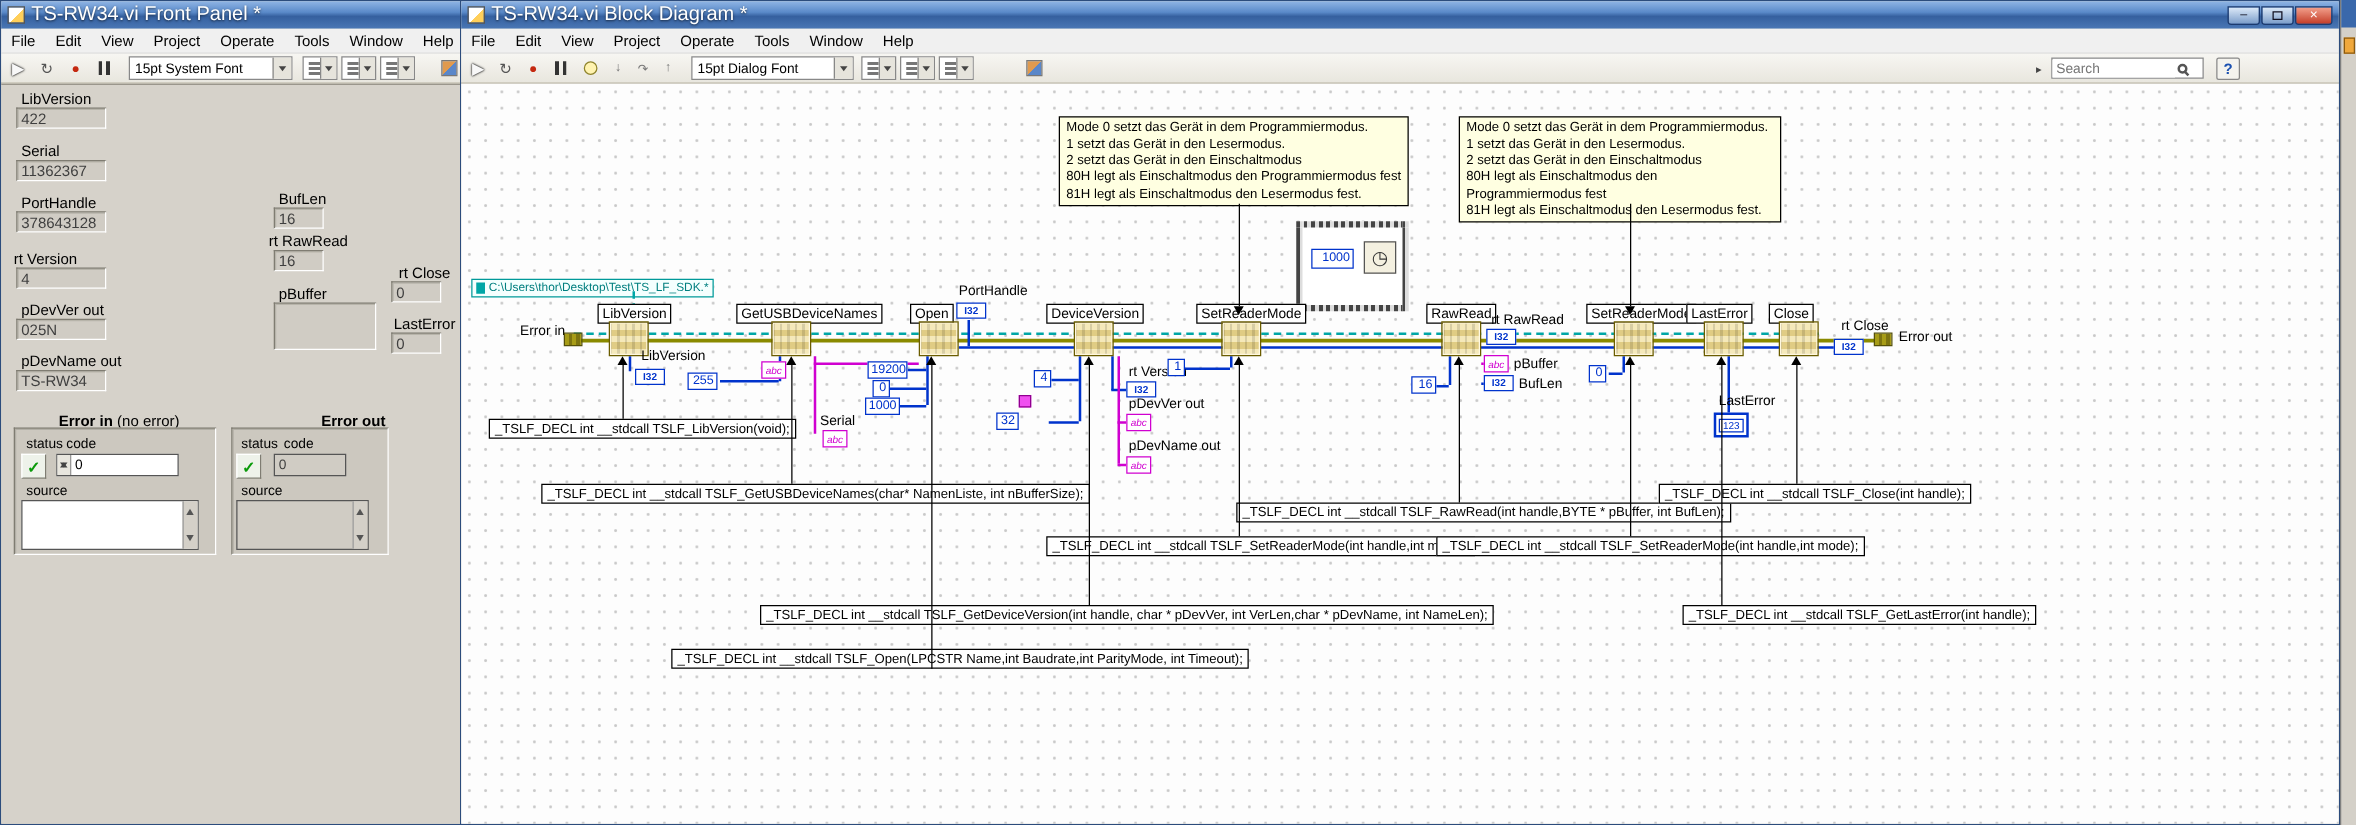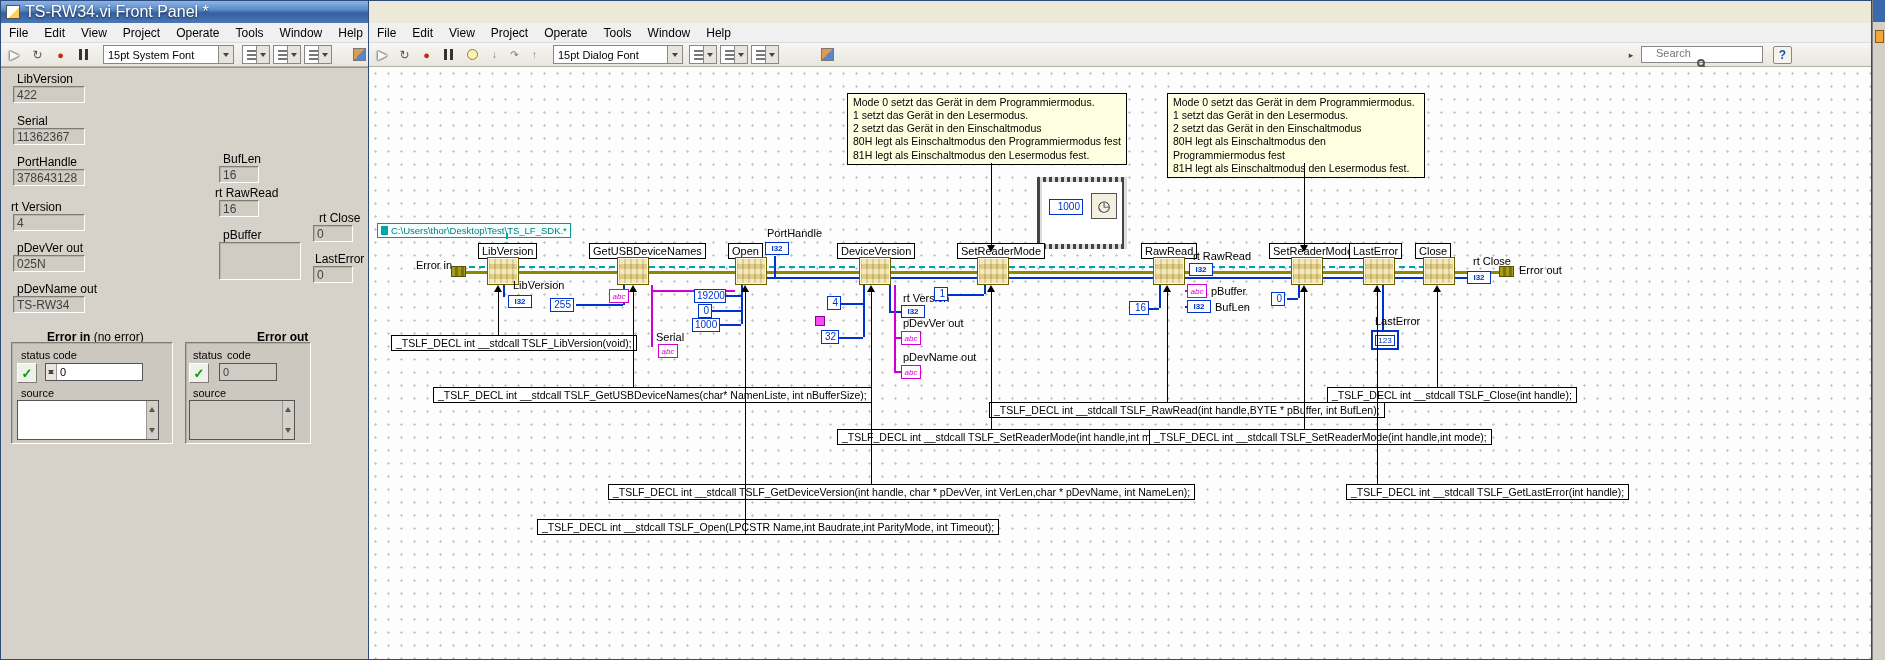--- a/index.html
+++ b/index.html
@@ -29,21 +29,21 @@
   .tbtn { position:absolute; top:2px; width:21px; height:19px; display:flex; align-items:center; justify-content:center;
     font-size:12px; border:1px solid transparent; border-radius:2px; color:#333; }
   .run-glyph { color:#f8f8f8; text-shadow:0 0 1px #000, 0 0 2px #000; font-size:13px; }
   .pause-ico { width:9px; height:11px; background:linear-gradient(90deg,#333 0 3px,transparent 3px 6px,#333 6px 9px); }
   .bulb-ico { width:11px; height:11px; border-radius:50%; background:#fff3b0; border:1px solid #8f842c; }
   .broom-ico { width:13px; height:13px; background:linear-gradient(135deg,#e09a4e 0 50%,#5a87c9 50%); border:1px solid #777; }
   .mini-ico { width:11px; height:11px; background:repeating-linear-gradient(0deg,#777 0 2px,transparent 2px 4px); }
   .combo { position:absolute; top:2px; height:19px; background:#fff; border:1px solid #888; display:flex; align-items:center; font-size:11px; padding-left:4px; color:#000; }
   .combo-arrow { margin-left:auto; width:15px; height:100%; background:#e6e4dc; border-left:1px solid #888; display:flex; align-items:flex-start; justify-content:center; }
   .combo-arrow::after { content:""; border:3px solid transparent; border-top:4px solid #444; margin-top:7px; }
-  .search-wrap { position:absolute; top:3px; height:17px; background:#fff; border:1px solid #888; display:flex; align-items:center;flex-direction:column; }
+  .search-wrap { position:absolute; top:3px; height:17px; background:#fff; border:1px solid #888; display:flex; align-items:center; }
   .search-input { border:none; outline:none; font-size:11px; width:98px; height:14px; padding:0 3px; font-family:inherit; color:#555; }
   .mag { width:8px; height:8px; border:2px solid #555; border-radius:50%; position:relative; margin:0 5px 0 2px; flex:0 0 auto; }
   .mag::after { content:""; position:absolute; width:2px; height:5px; background:#555; right:-2px; bottom:-4px; transform:rotate(-45deg); }
 
   
   .fp-body { position:absolute; left:0; top:66px; right:0; bottom:0; background:#d6d2ca; border-top:1px solid #9a968c; }
   .fp-label { position:absolute; font-size:12px; color:#000; white-space:nowrap; }
   .fp-box { position:absolute; background:#d0ccc4; border:1px solid; border-color:#7f7c72 #ffffff #ffffff #7f7c72;
     box-shadow:inset 1px 1px 0 #b7b4aa; font-size:12px; color:#3f3f3f; padding:1px 3px; overflow:hidden; }
   .err-cluster { position:absolute; background:#ccc8bf; border:1px solid; border-color:#7f7c72 #ffffff #ffffff #7f7c72; box-shadow:inset 1px 1px 0 #b2afa6; }
@@ -203,20 +203,35 @@
     </div>
     <div class="fp-label" style="left:192px;top:319px;font-size:11px">source</div>
     <div class="srcbox gray" style="left:188px;top:332px;width:106px;height:40px">
       <span></span>
       <span class="sb"></span>
     </div>
   </div>
 </div>
 
 <div class="window" style="left:368px;top:0;width:1504px;height:660px;z-index:2;">
+  <div class="titlebar">
+    <span class="vi-icon"></span>
+    <span class="win-title">TS-RW34.vi Block Diagram *</span>
+    <span class="winbtns">
+      <span class="wbtn">
+          <span>–</span>
+        </span>
+      <span class="wbtn">
+          <span class="maxglyph"></span>
+        </span>
+      <span class="wbtn close">
+          <span>×</span>
+        </span>
+    </span>
+  </div>
   <div class="menubar">
     <span class="mi">File</span>
     <span class="mi">Edit</span>
     <span class="mi">View</span>
     <span class="mi">Project</span>
     <span class="mi">Operate</span>
     <span class="mi">Tools</span>
     <span class="mi">Window</span>
     <span class="mi">Help</span>
   </div>
@@ -375,21 +390,21 @@
     <div class="t-abc" style="left:289px;top:277px">
         <span>abc</span>
       </div>
 
     <div class="const" style="left:325px;top:222px;width:32px">19200</div>
     <div class="const" style="left:329px;top:237px;width:14px">0</div>
     <div class="const" style="left:323px;top:251px;width:28px">1000</div>
 
     <div class="const" style="left:458px;top:229px;width:14px">4</div>
     <div class="pinkc" style="left:446px;top:249px"></div>
-    <div class="const" style="left:452px;top:263px;width:18px">32</div>
+    <div class="const" style="left:428px;top:263px;width:18px">32</div>
 
     <div class="lbl" style="left:534px;top:225px">rt Version</div>
     <div class="t-i32" style="left:532px;top:238px">
         <span>I32</span>
       </div>
     <div class="lbl" style="left:534px;top:250px">pDevVer out</div>
     <div class="t-abc" style="left:532px;top:264px">
         <span>abc</span>
       </div>
     <div class="lbl" style="left:534px;top:284px">pDevName out</div>

